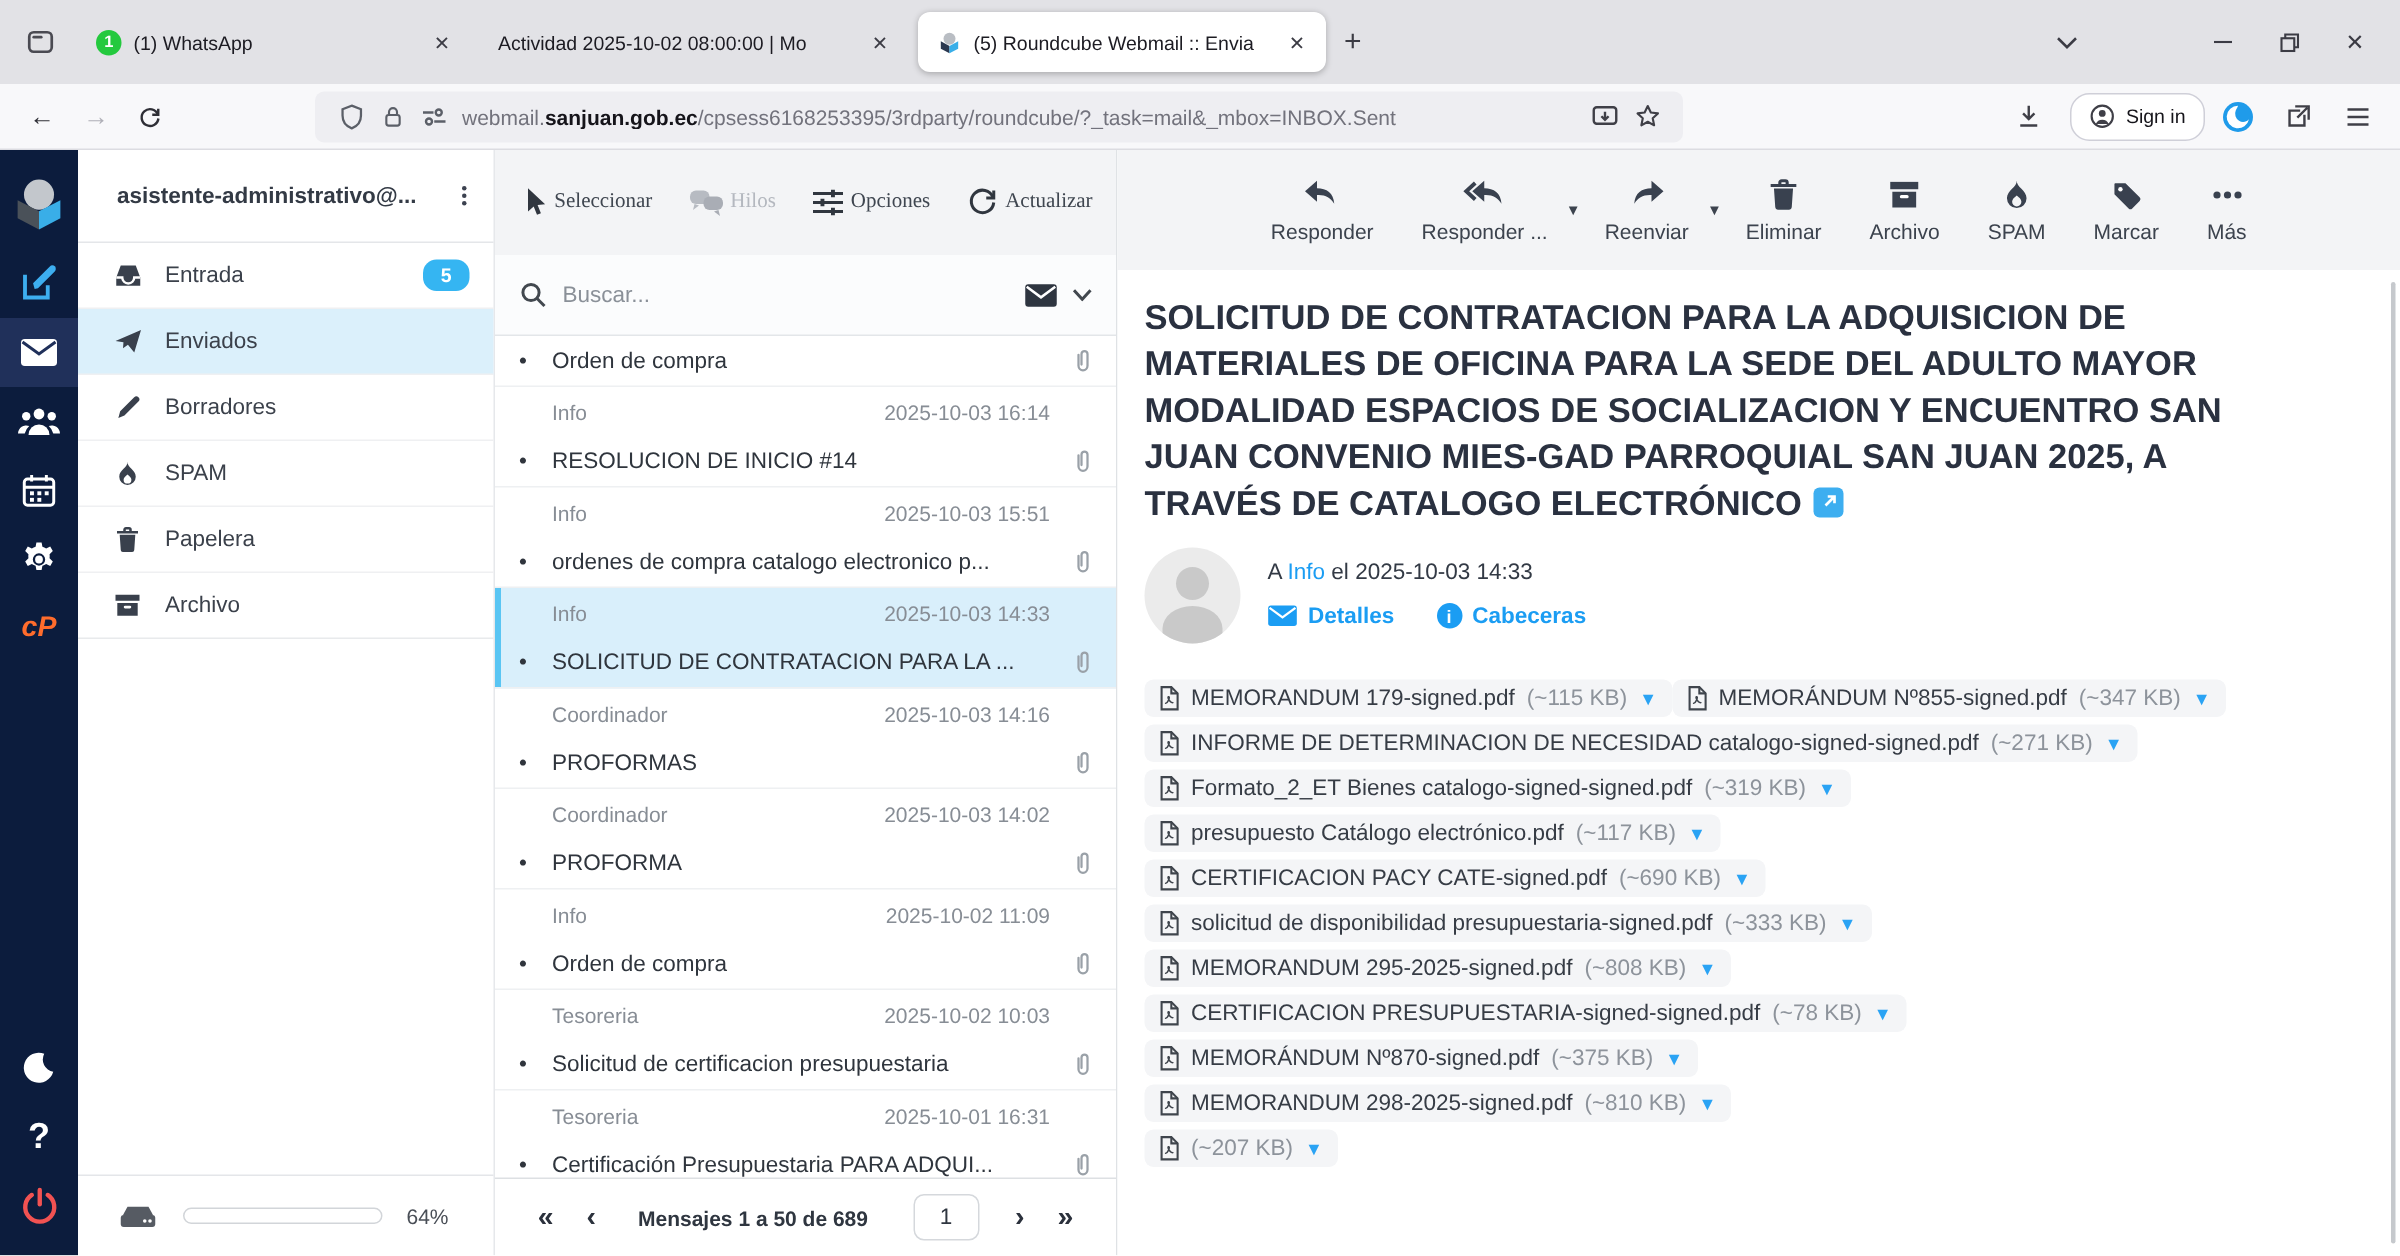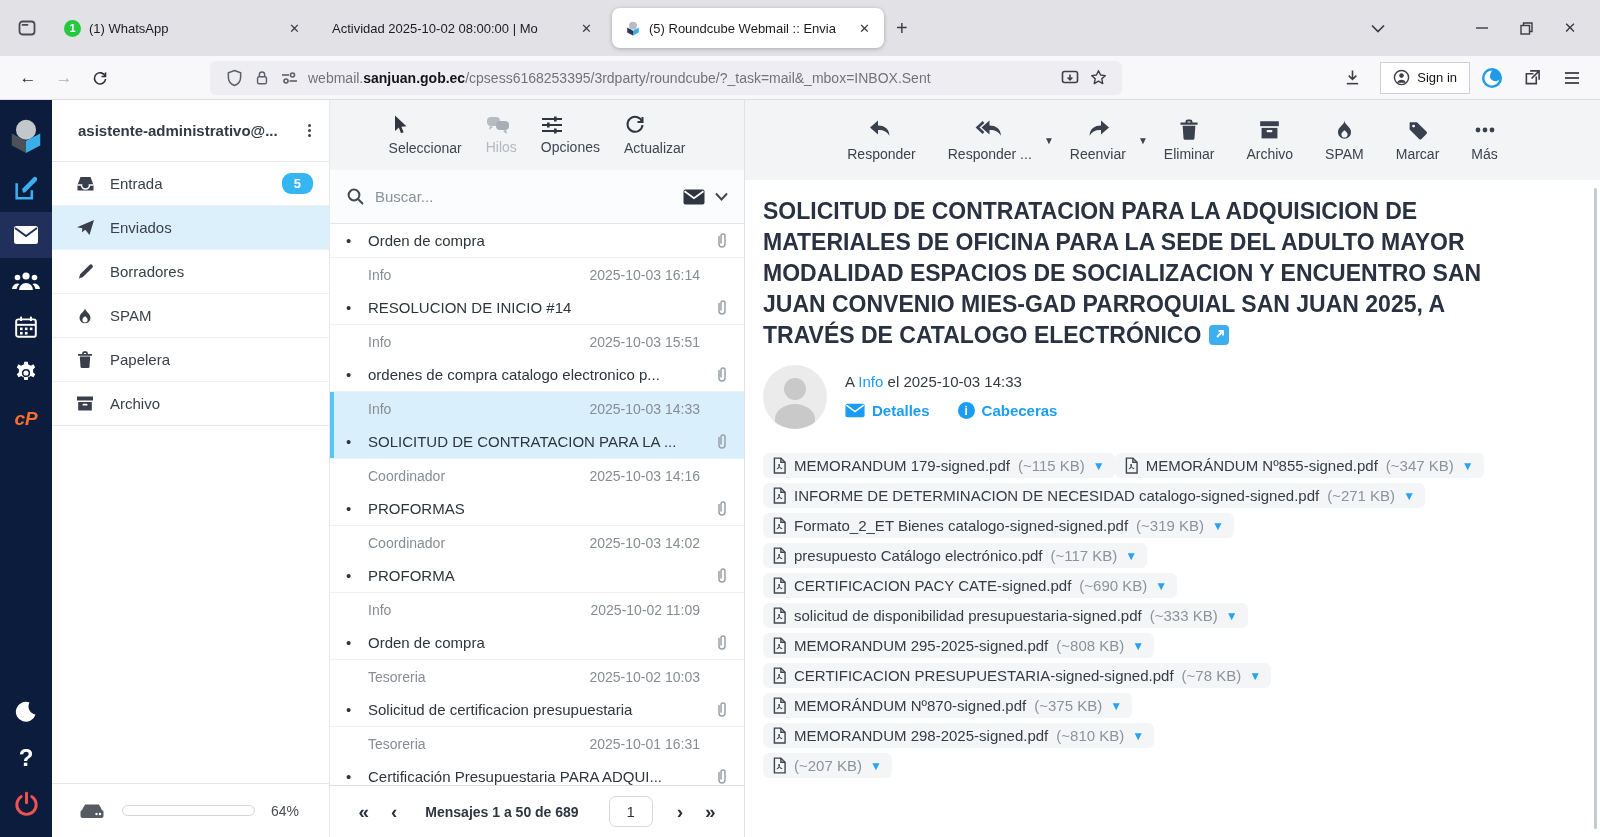--- a/index.html
+++ b/index.html
@@ -21,21 +21,21 @@
   .winbtn { width:44px; height:40px; display:flex; align-items:center; justify-content:center; color:#3b3b44; font-size:15px; }
 
   .urlbar { height:44px; background:#f8f8fa; border-bottom:1px solid #dcdce1; display:flex; align-items:center; padding:0 10px; }
   .navbtn { width:36px; height:34px; display:flex; align-items:center; justify-content:center; font-size:17px; color:#2f2f36; border-radius:5px; }
   .navbtn.disabled { color:#b0b0b8; }
   .address { width:912px; height:34px; margin-left:92px; background:#eeeef2; border-radius:6px; display:flex; align-items:center; padding:0 10px; }
   .addr-ic { display:flex; align-items:center; justify-content:center; width:28px; height:28px; }
   .urltext { flex:1; font-size:14px; color:#72727c; margin-left:4px; white-space:nowrap; overflow:hidden; }
   .urltext .domain { color:#15141a; font-weight:bold; }
   .rightbtn { width:36px; height:34px; display:flex; align-items:center; justify-content:center; margin-left:4px; }
-  .signin { height:32px; display:flex; align-items:center; gap:7px; background:#fff; border:1px solid #cfcfd8; border-radius:0; padding:0 12px; margin-left:10px; font-size:13px; color:#15141a; }
+  .signin { height:32px; display:flex; align-items:center; gap:7px; background:#fff; border:1px solid #cfcfd8; border-radius:13px; padding:0 12px; margin-left:10px; font-size:13px; color:#15141a; }
 
   
   .app { display:flex; height:737px; }
 
   .rail { width:52px; background:#0c1c3d; display:flex; flex-direction:column; align-items:center; flex:0 0 auto; }
   .rail-btn { width:52px; height:46px; display:flex; align-items:center; justify-content:center; }
   .rail-btn.selected { background:#20305a; }
   .rail-logo { margin-top:12px; margin-bottom:8px; }
   .cp-text { color:#ff6c2c; font-weight:bold; font-style:italic; font-size:19px; }
   .q-text { color:#fff; font-weight:bold; font-size:24px; }
@@ -53,21 +53,21 @@
   .badge { margin-left:auto; background:#35b5f2; color:#fff; font-size:13px; font-weight:bold; border-radius:9px; padding:3px 12px; }
   .fold-spacer { flex:1; }
   .quota { height:54px; border-top:1px solid #e4e6e9; display:flex; align-items:center; padding:0 20px 0 26px; gap:16px; }
   .qbar { width:133px; height:11px; border:1px solid #d2d5d9; border-radius:6px; background:#fff; overflow:hidden; }
   .qfill { height:100%; width:64%; background:#66bcf1; border-radius:6px; }
   .qlabel { font-size:14px; color:#4a4f57; }
 
   
   .list { width:415px; border-right:1px solid #dfe2e5; display:flex; flex-direction:column; flex:0 0 auto; }
   .ltoolbar { height:70px; background:#f3f4f6; display:flex; justify-content:center; align-items:center; gap:24px; }
-  .tbtn { display:flex; flex-direction:column; align-items:flex-start; gap:4px; }
+  .tbtn { display:flex; flex-direction:row; align-items:center; gap:4px;font-family:Liberation Serif, serif; }
   .tbtn .tlabel { font-size:14px; color:#3f4650; }
   .tbtn.disabled .tlabel { color:#b4b8bf; }
   .searchrow { height:54px; background:#fbfcfd; border-bottom:1px solid #e3e6e9; display:flex; align-items:center; padding:0 16px; gap:10px;justify-content:flex-end; }
   .searchrow input { flex:1; border:none; outline:none; background:transparent; font-size:15px; color:#3c424b; font-family:"Liberation Sans",sans-serif; }
   .searchrow input::placeholder { color:#8a9098; }
   .listbody { flex:1; overflow:hidden; }
   .msg { border-bottom:1px solid #eef0f2; }
   .m-line { display:flex; align-items:center; height:33px; padding:0 12px 0 16px; }
   .m-meta { padding-left:38px; }
   .m-from { font-size:14px; color:#878d95; flex:1; white-space:nowrap; overflow:hidden; }

